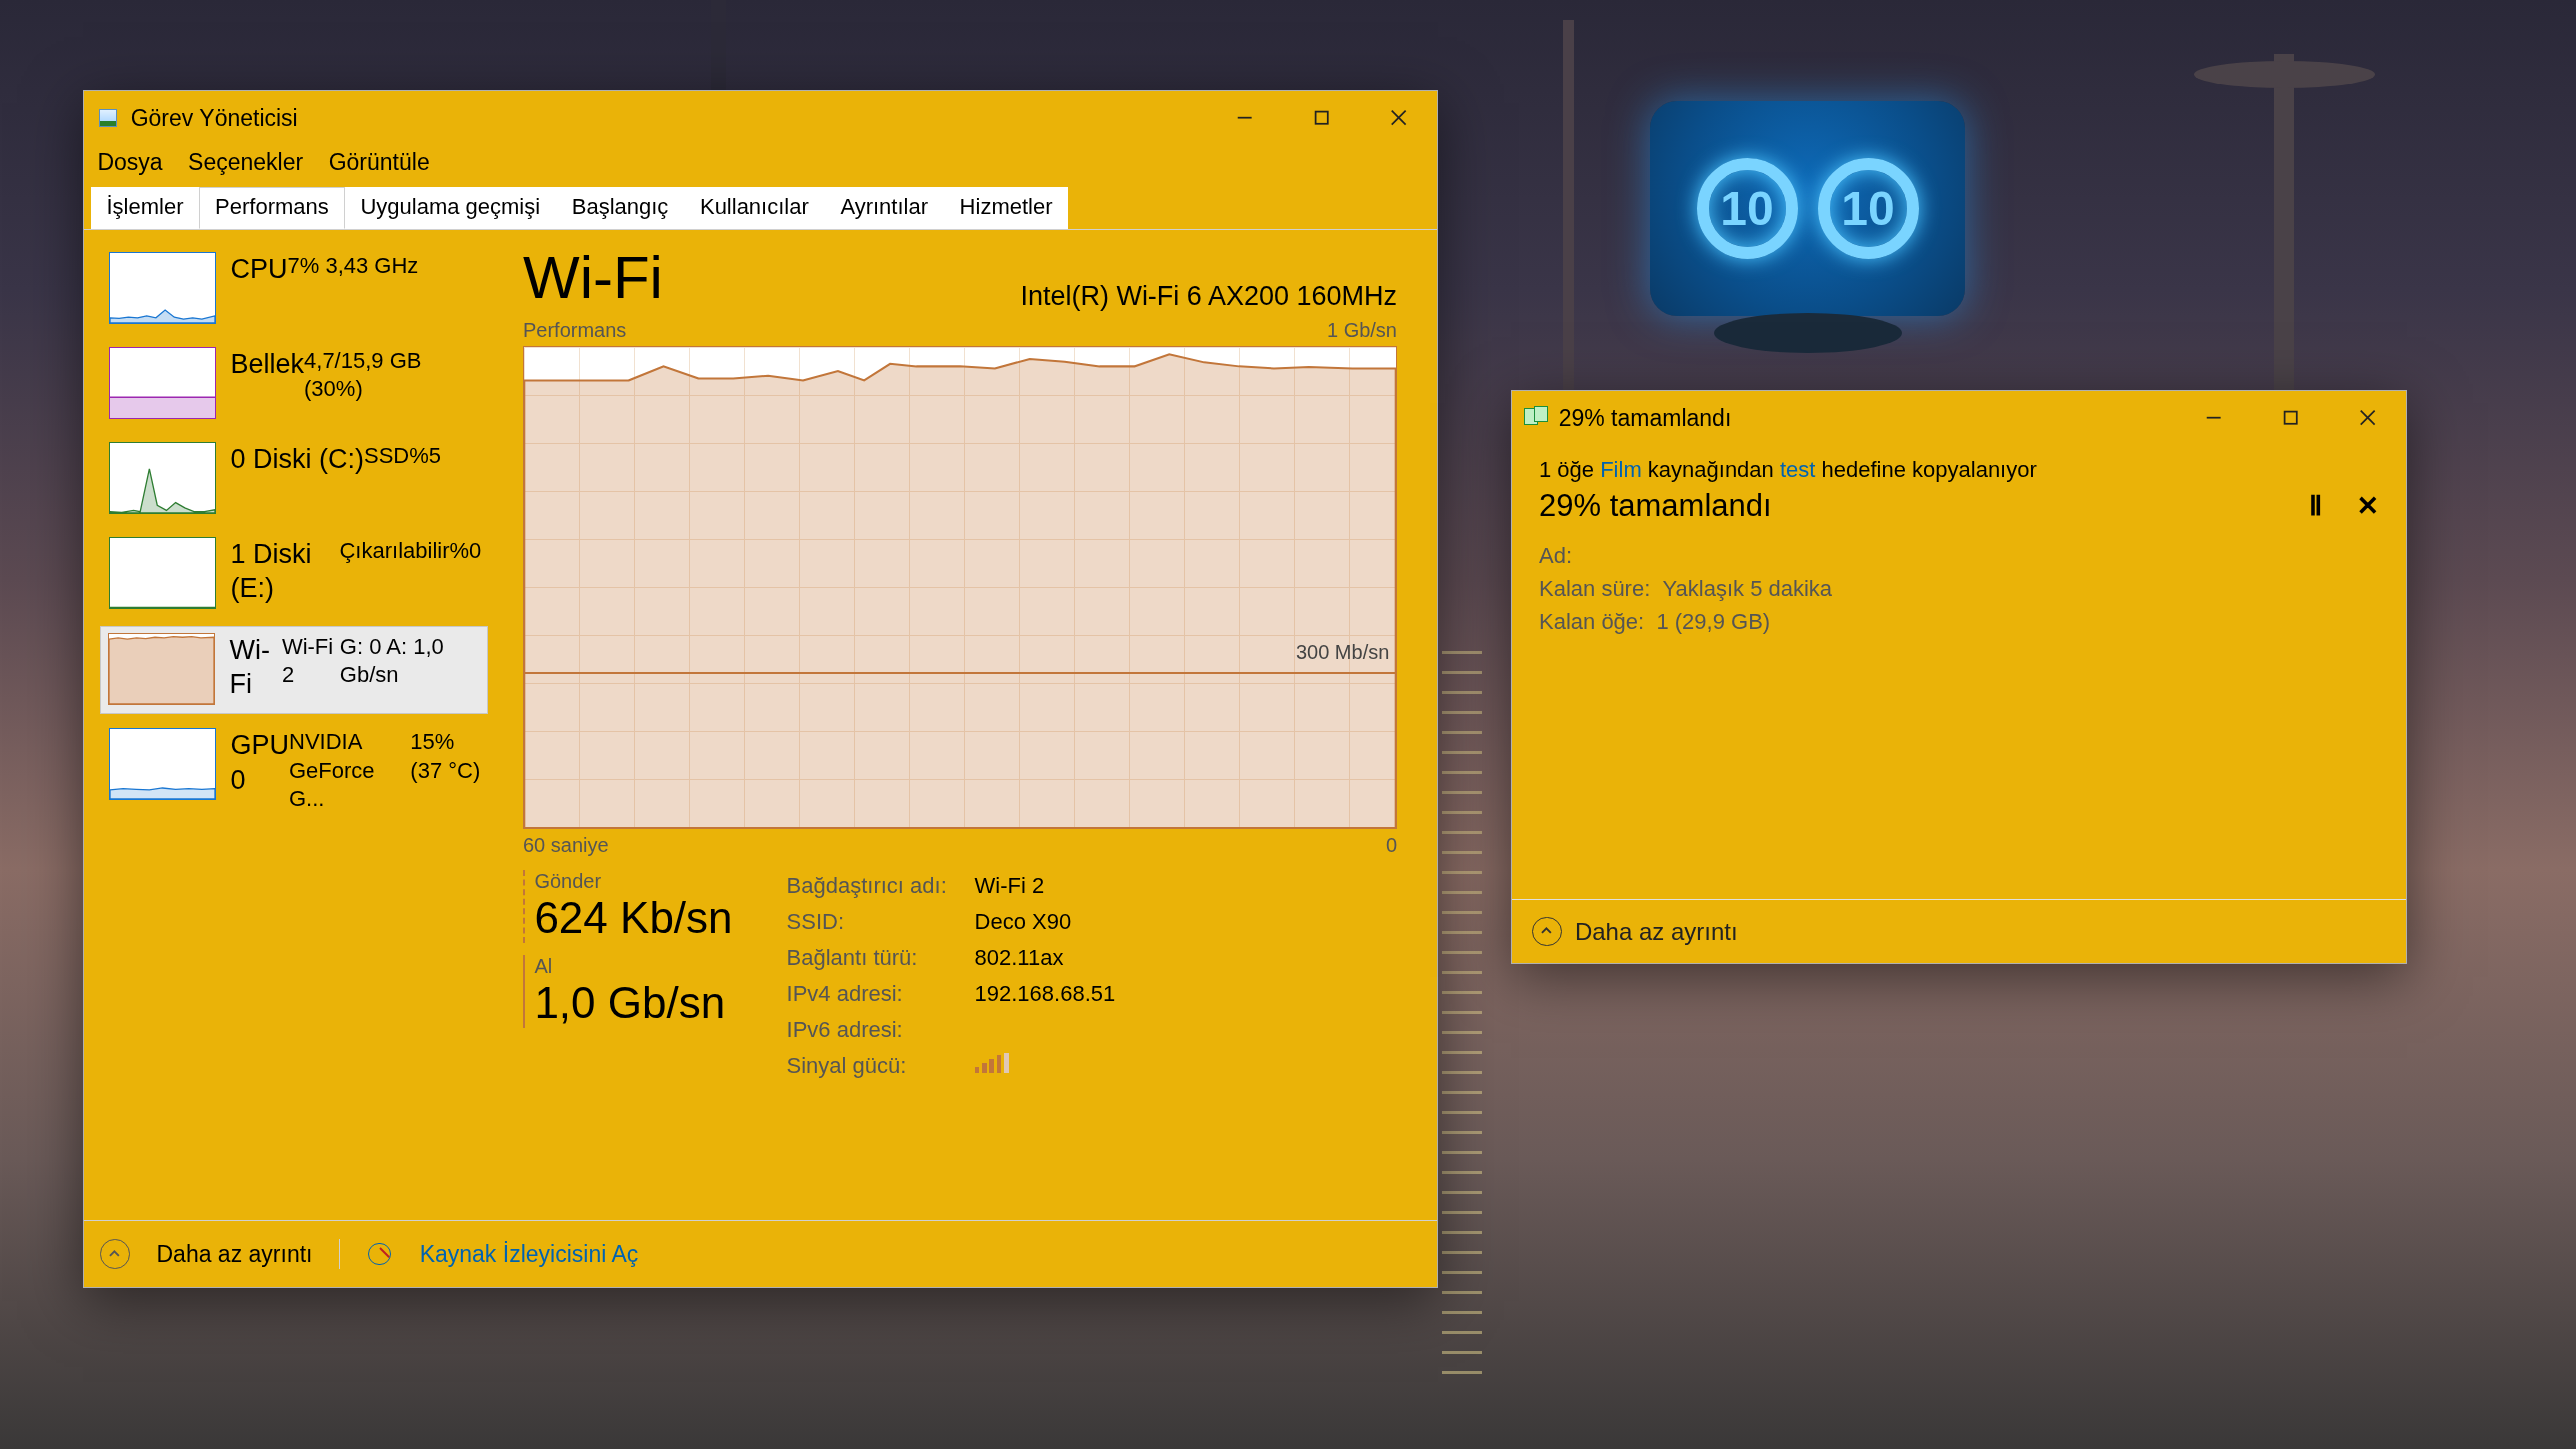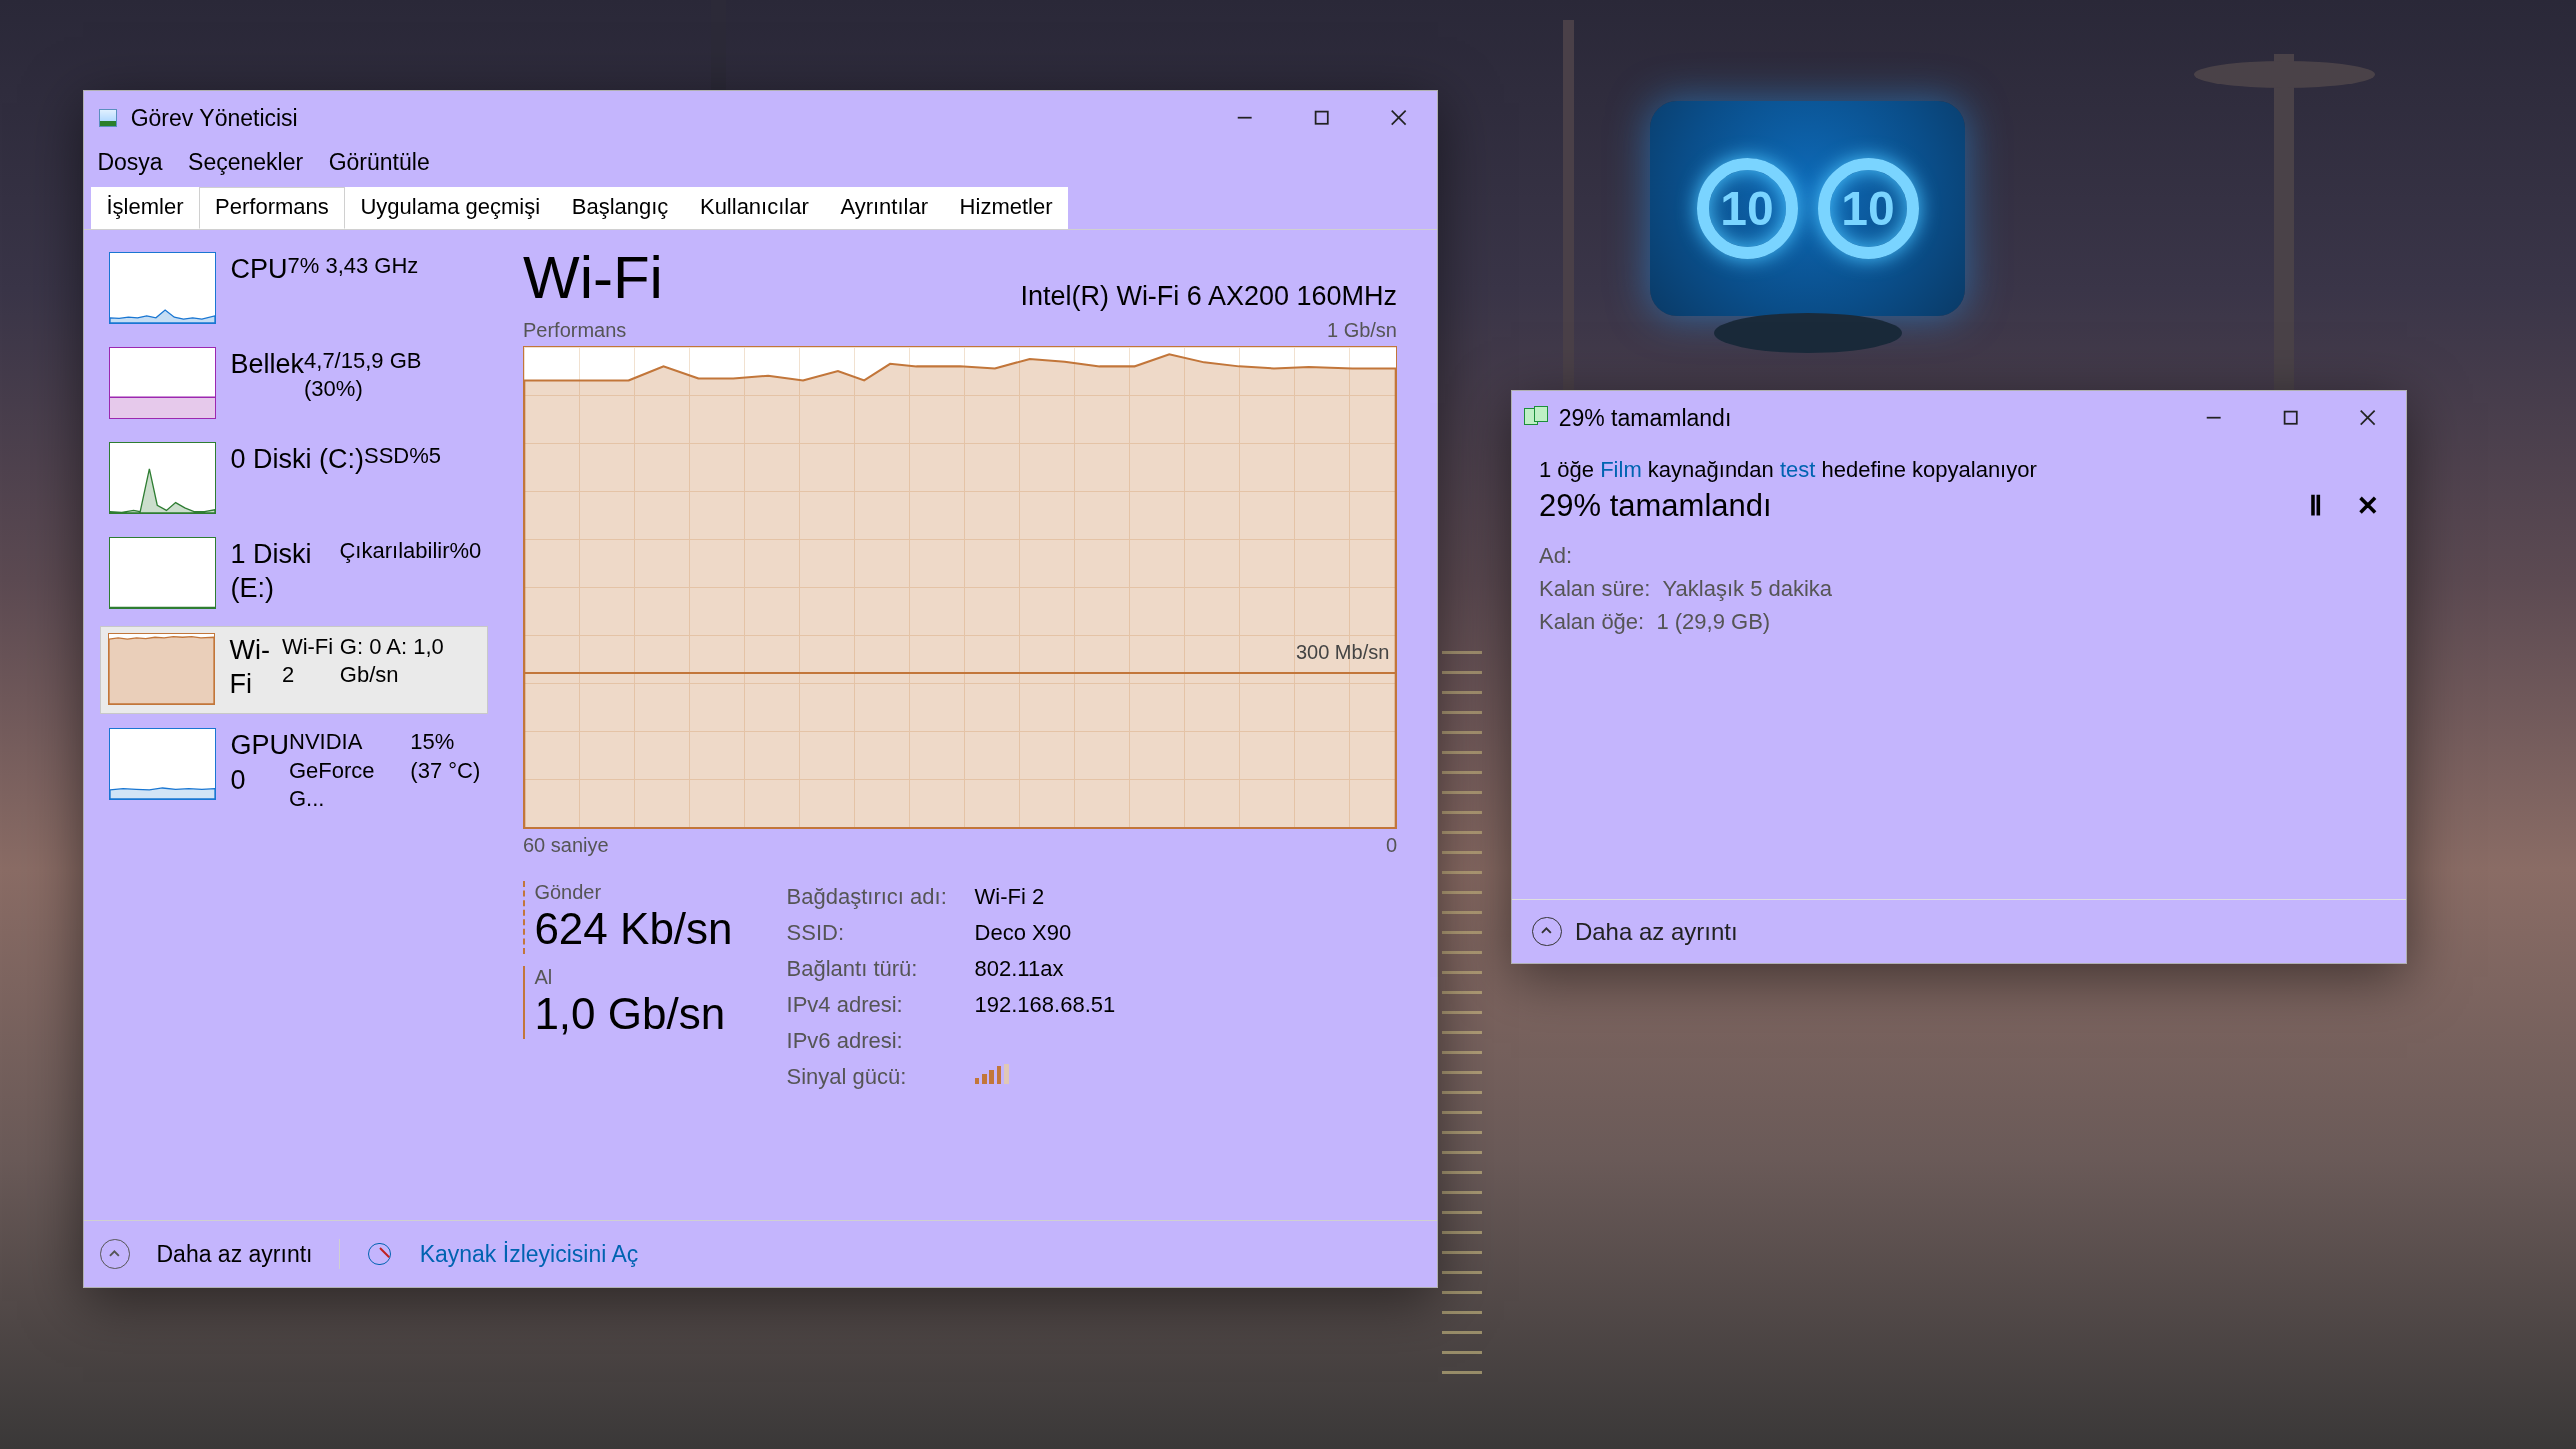--- a/index.html
+++ b/index.html
@@ -42,21 +42,21 @@
     color: #7ad4ff; font-weight: bold; font-size: 48px;
     box-shadow: 0 0 20px #4ac4ff, inset 0 0 20px #4ac4ff;
   }
   .bubble::after {
     content:""; position:absolute; bottom:-37px; left:50%; transform:translateX(-50%);
     width: 188px; height: 40px; background:#1a2a3a; border-radius:50%;
   }
 
   
   .window {
-    position: absolute; background: #c4b5fd; color: #000;
+    position: absolute; background: #eab308; color: #000;
     border: 0.7px solid #b0b0b0; box-shadow: 0 13.4px 54px rgba(0,0,0,.5);
     z-index: 10;
   }
   .titlebar {
     display: flex; align-items: center; height: 54px;
     padding: 0 0 0 12px; font-size: 23px;
   }
   .titlebar .tb-icon { margin-right: 10.7px; }
   .tb-controls { margin-left: auto; display: flex; }
   .tb-btn {
@@ -141,21 +141,21 @@
     position:absolute; inset:0;
     background:
       repeating-linear-gradient(0deg,  #f1e1d0 0 1.3px, transparent 1.3px 48px),
       repeating-linear-gradient(90deg, #f1e1d0 0 1.3px, transparent 1.3px 55px);
   }
   .big-graph .thr-line { position:absolute; left:0; right:0; top:325px; height:2.7px; background:#c2763a; }
   .big-graph .thr-label { position:absolute; right:6.7px; top:294px; font-size:20px; color:#444; }
   .big-graph svg { position:absolute; inset:0; width:100%; height:100%; }
   .graph-footer { display:flex; justify-content:space-between; font-size:20px; color:#555; margin-top:5.4px; }
 
-  .metrics { display:flex; gap:54px; margin-top:24px; }
+  .metrics { display:flex; gap:54px; margin-top:13px; }
   .metric { border-left:2.7px dashed #c2763a; padding-left:9.4px; }
   .metric.recv { border-left-style:solid; }
   .metric .ml { font-size:20px; color:#555; }
   .metric .mv { font-size:44px; }
   .info-block { display:grid; grid-template-columns: 188px 1fr; row-gap:10px; font-size:22px; margin-top:2.7px; }
   .info-block .k { color:#555; }
   .signal-bars { display:inline-flex; align-items:flex-end; gap:2.7px; height:20px; }
   .signal-bars i { width:4.7px; background:#c2763a; }
   .signal-bars i:nth-child(1){height:5.4px} .signal-bars i:nth-child(2){height:9.4px}
   .signal-bars i:nth-child(3){height:13.4px} .signal-bars i:nth-child(4){height:17.4px}

